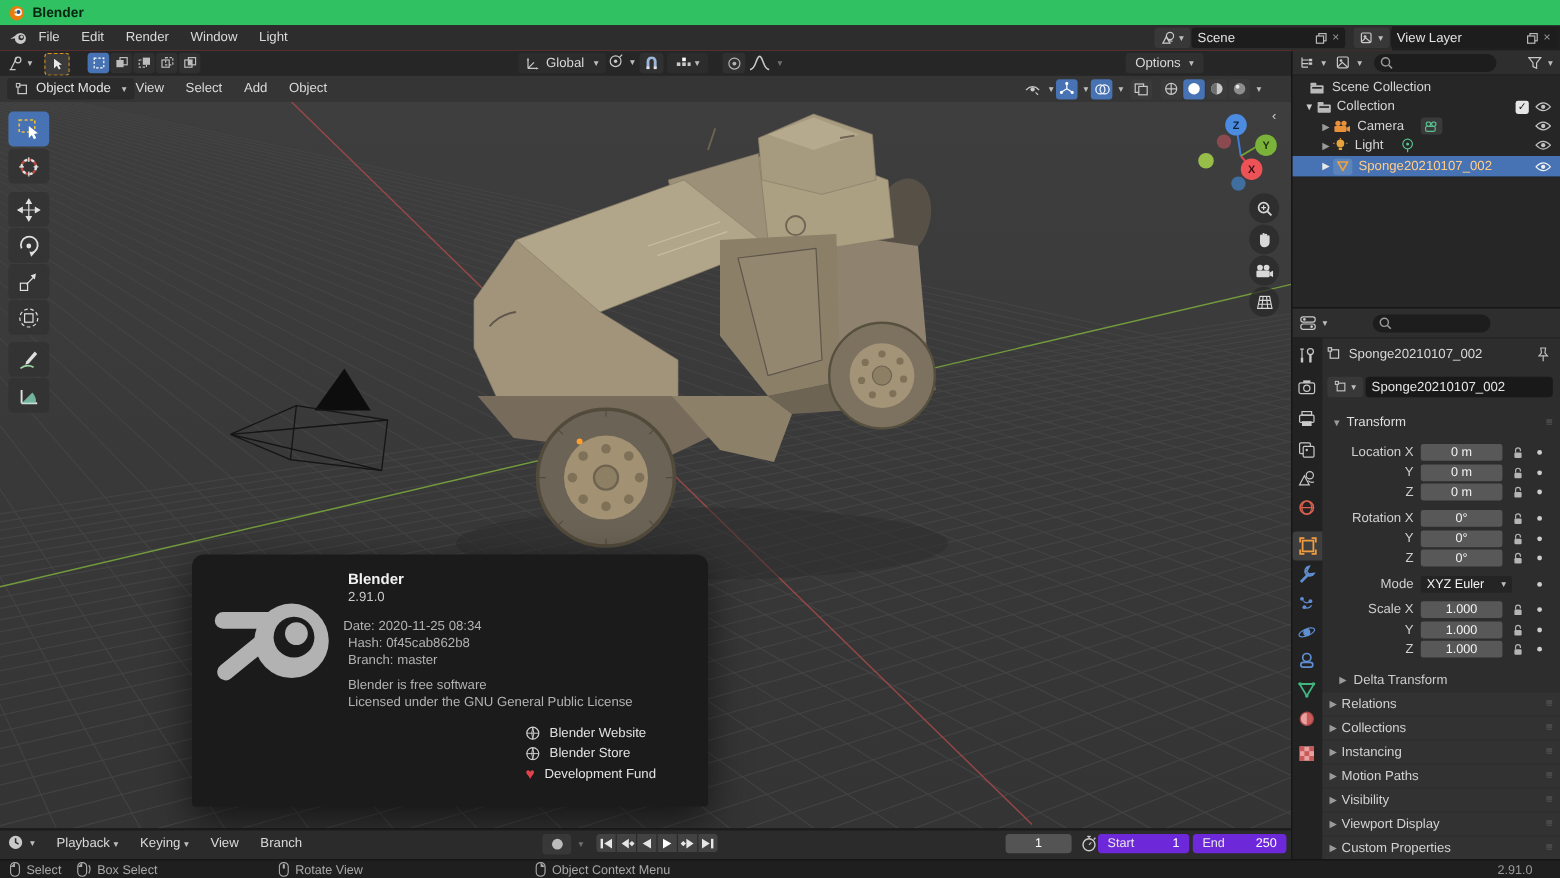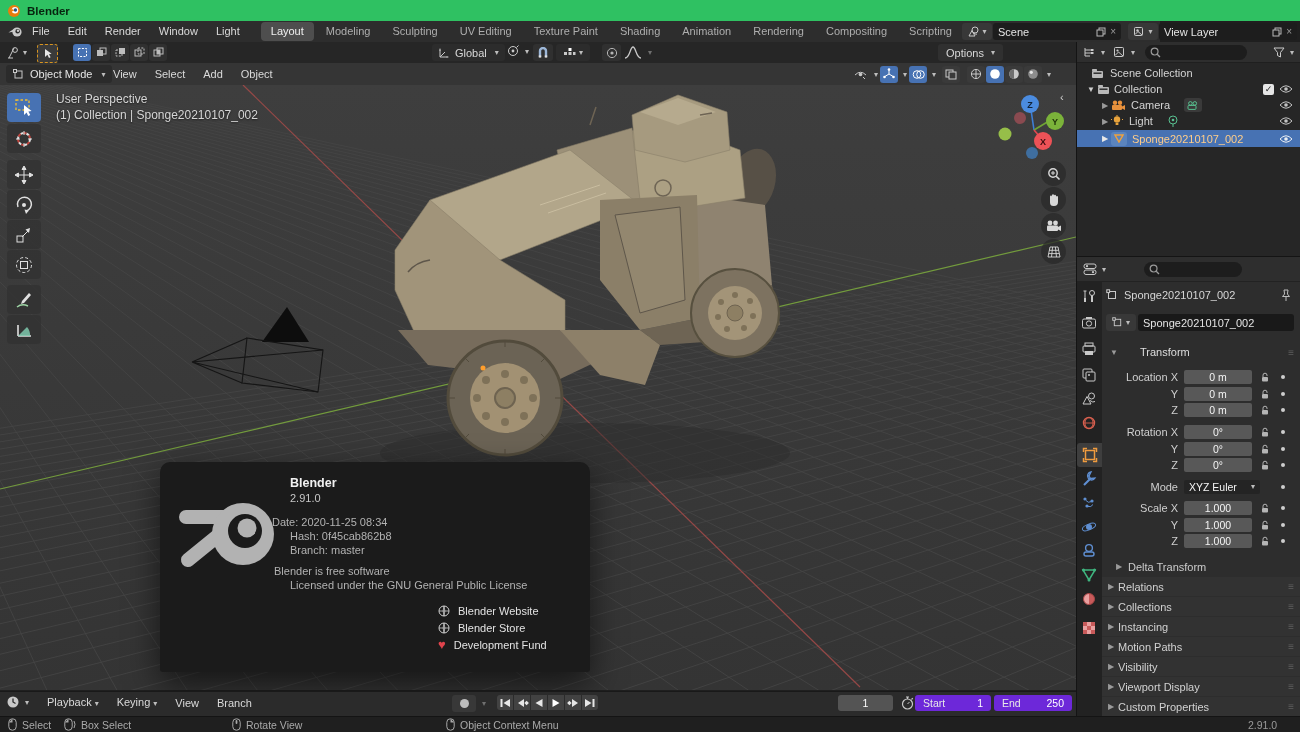--- a/index.html
+++ b/index.html
@@ -56,33 +56,20 @@
         <circle cx="9.6" cy="6.2" r="2.3" fill="#2d2d2d"></circle>
         <circle cx="10" cy="5.8" r="1.2" fill="#c9c9c9"></circle>
         <path d="M0.5 7.5 L6.5 3.5 L7.5 6.5 Z" fill="#c9c9c9"></path>
       </svg>
   </span>
   <span class="menu-item">File</span>
   <span class="menu-item">Edit</span>
   <span class="menu-item">Render</span>
   <span class="menu-item">Window</span>
   <span class="menu-item">Light</span>
-  <div class="row" style="margin-left:12px;gap:2px">
-    <span class="tab active">Layout</span>
-    <span class="tab">Modeling</span>
-    <span class="tab">Sculpting</span>
-    <span class="tab">UV Editing</span>
-    <span class="tab">Texture Paint</span>
-    <span class="tab">Shading</span>
-    <span class="tab">Animation</span>
-    <span class="tab">Rendering</span>
-    <span class="tab">Compositing</span>
-    <span class="tab">Scripting</span>
-    <span class="tab">+</span>
-  </div>
 </div>
 
 <div class="abs row" style="left:962px;top:23px;height:17px">
   <div class="hbtn" style="width:30px;background:#383838">
     <svg width="12" height="12" viewBox="0 0 12 12">
         <circle cx="8" cy="4" r="3" fill="none" stroke="#c9c9c9"></circle>
         <path d="M2 10 L5 4.5 L8 10 Z" fill="none" stroke="#c9c9c9"></path>
         <path d="M7 7 q2 2 3 1" stroke="#c9c9c9" fill="none"></path>
       </svg>
     <span class="chev">▾</span>
@@ -450,24 +437,20 @@
         <g stroke="#524b3c" stroke-width="1">
             <path d="M505 256 l0 6 M545 273 l-4 4 M561 313 l-6 0 M545 353 l-4 -4 M505 370 l0 -6 M465 353 l4 -4 M449 313 l6 0 M465 273 l4 4" fill="none"></path>
           </g>
       </g>
       <polygon points="560,245 640,245 660,260 645,300 600,290" fill="#8d8069"></polygon>
       <circle cx="483" cy="283" r="2.5" fill="#ff9e2c"></circle>
     </g>
   </svg>
 
   
-  <div class="abs" style="left:56px;top:6px;line-height:16px;font-size:12px;color:#d6d6d6;text-shadow:0 1px 2px #00000090">
-    <div>User Perspective</div>
-    <div>(1) Collection | Sponge20210107_002</div>
-  </div>
 
   
   <div class="toolbtn active" style="top:8px">
     <svg width="20" height="20" viewBox="0 0 20 20">
         <rect x="2" y="2" width="13" height="10" fill="none" stroke="#f4c030" stroke-dasharray="2.5 2" stroke-width="1.3"></rect>
         <path d="M10 7 L10 17 L12.6 14.4 L14.2 18 L16.2 17 L14.4 13.6 L17.6 13 Z" fill="#fff"></path>
       </svg>
   </div>
   <div class="toolbtn" style="top:39px">
     <svg width="20" height="20" viewBox="0 0 20 20">
@@ -569,24 +552,24 @@
     <g stroke="#b2b2b2" stroke-linecap="round" fill="none">
       <path d="M12 31 L50 31" stroke-width="14"></path>
       <path d="M14 74 L46 48" stroke-width="14"></path>
     </g>
     <circle cx="69" cy="48" r="31" fill="#b2b2b2"></circle>
     <circle cx="71" cy="45" r="17" fill="#1b1b1b"></circle>
     <circle cx="73" cy="42" r="9.5" fill="#b2b2b2"></circle>
   </svg>
   <div class="abs" style="left:130px;top:14px;font-size:12.5px;font-weight:bold;color:#f1f1f1">Blender</div>
   <div class="abs" style="left:130px;top:30px;font-size:11px;color:#c7c7c7">2.91.0</div>
-  <div class="abs" style="left:112px;top:54px;font-size:11px;color:#b2b2b2">Date: 2020-11-25 08:34</div>
+  <div class="abs" style="left:126px;top:54px;font-size:11px;color:#b2b2b2">Date: 2020-11-25 08:34</div>
   <div class="abs" style="left:130px;top:68px;font-size:11px;color:#b2b2b2">Hash: 0f45cab862b8</div>
   <div class="abs" style="left:130px;top:82px;font-size:11px;color:#b2b2b2">Branch: master</div>
-  <div class="abs" style="left:114px;top:103px;font-size:11px;color:#b2b2b2">Blender is free software</div>
+  <div class="abs" style="left:130px;top:103px;font-size:11px;color:#b2b2b2">Blender is free software</div>
   <div class="abs" style="left:130px;top:117px;font-size:11px;color:#b2b2b2">Licensed under the GNU General Public License</div>
   <div class="abs" style="left:278px;top:140px">
     <div class="linkrow">
       <svg width="12" height="12" viewBox="0 0 12 12">
           <circle cx="6" cy="6" r="5" fill="none" stroke="#cfcfcf"></circle>
           <path d="M1 6 H11 M6 1 A3.4 8 0 0 0 6 11 M6 1 A3.4 8 0 0 1 6 11" fill="none" stroke="#cfcfcf" stroke-width="0.8"></path>
         </svg>
       <span>Blender Website</span>
     </div>
     <div class="linkrow">
@@ -822,21 +805,21 @@
         <rect x="0.8" y="0.8" width="2.8" height="2.8" fill="#383838" stroke="#c9c9c9"></rect>
       </svg>
     <span class="chev">▾</span>
   </div>
   <div class="pillinput" style="width:146px;margin-left:2px;background:#191919">
     <span>Sponge20210107_002</span>
   </div>
 </div>
 <div class="abs row" style="left:1102px;top:343px;width:198px;height:18px">
   <span class="tri" style="width:10px;margin-left:8px;font-size:8px;color:#9a9a9a">▼</span>
-  <span class="t11" style="color:#dedede;margin-left:20px">Transform</span>
+  <span class="t11" style="color:#dedede;margin-left:2px">Transform</span>
   <span class="grip">≡</span>
 </div>
 
 <div>
   <div class="fieldlbl" style="top:370px">Location X</div>
   <div class="field" style="top:370px">0 m</div>
   <svg class="lockico" style="top:372px" width="10" height="11" viewBox="0 0 10 11">
       <path d="M3 5 V3.2 A2 2 0 0 1 7 3.2 V4" fill="none" stroke="#b5b5b5"></path>
       <rect x="2" y="5" width="6" height="4.6" rx="1" fill="#b5b5b5"></rect>
     </svg>

